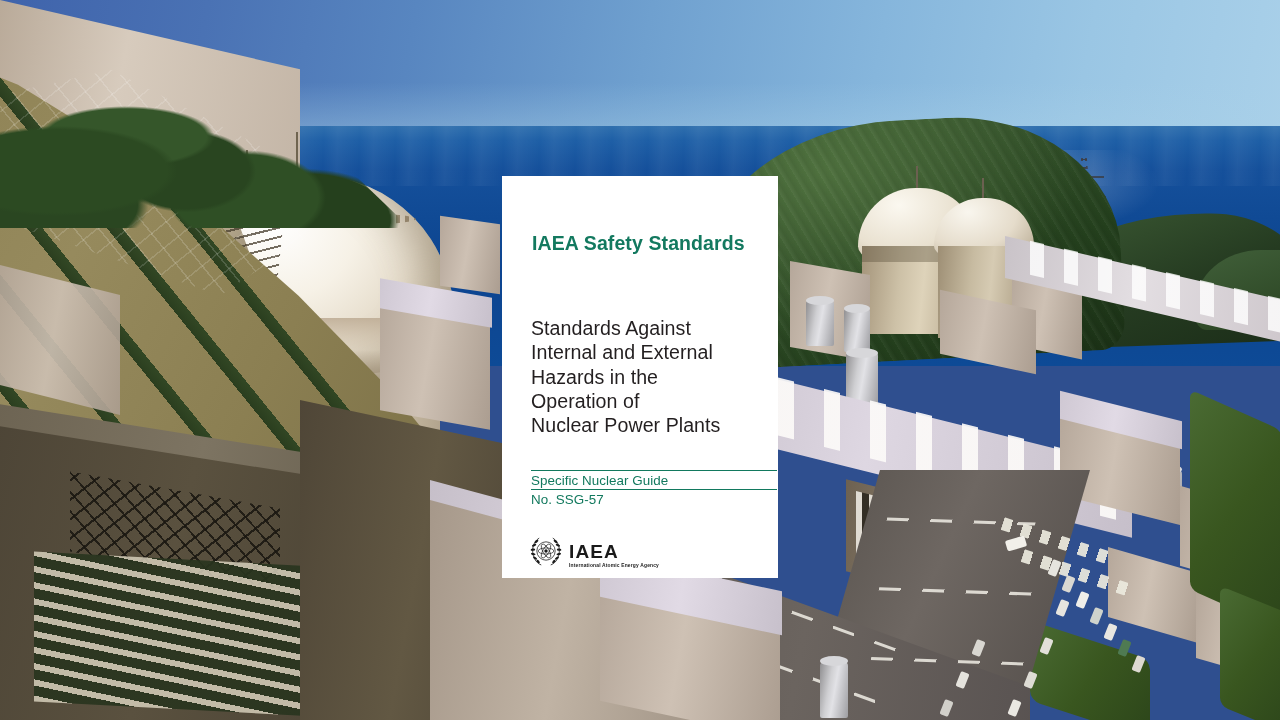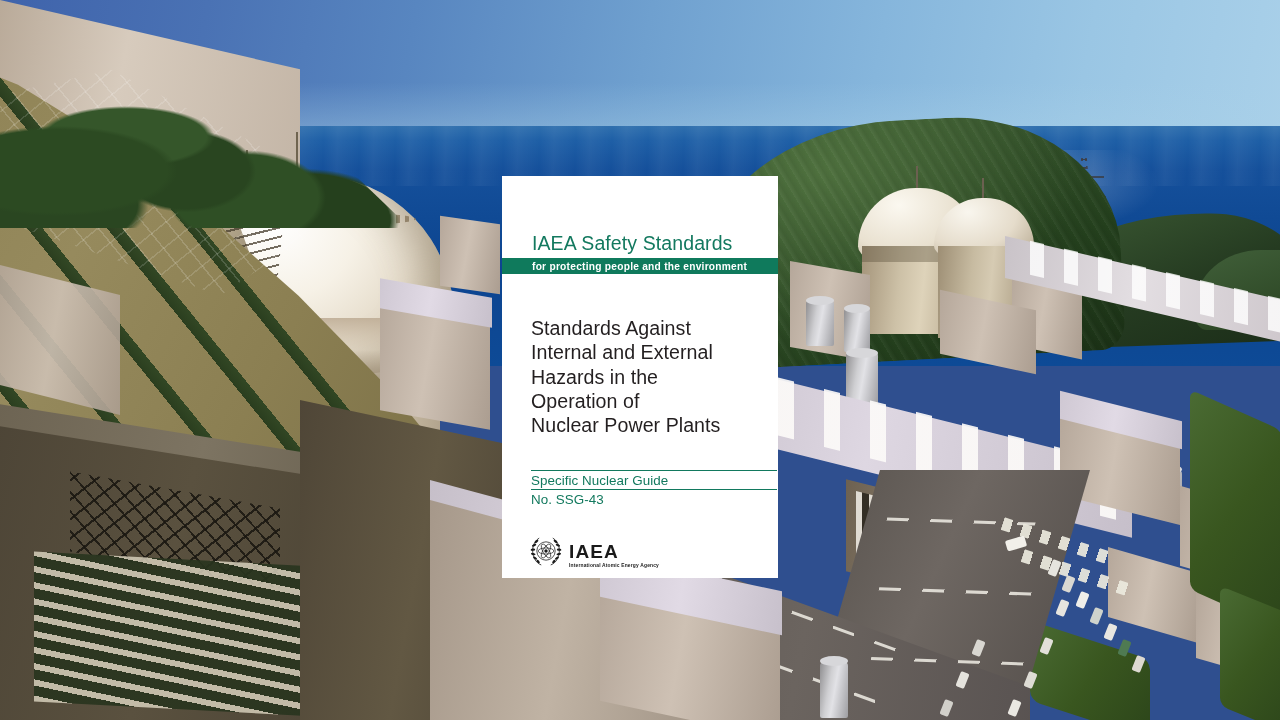--- a/index.html
+++ b/index.html
@@ -380,21 +380,21 @@
   .cover{
     position:absolute;
     left:502px; top:176px; width:276px; height:402px;
     background:#ffffff;
     box-shadow:0 0 0 0 rgba(0,0,0,0);
   }
   .cover-inner{ position:relative; width:100%; height:100%; }
 
   .brand-title{
     position:absolute; left:30px; top:56px;
-    font-size:19.5px; font-weight:400; letter-spacing:.1px;
+    font-size:19.5px; font-weight:700; letter-spacing:.1px;
     color:#13795f;
     white-space:nowrap;
   }
   .brand-bar{
     position:absolute; left:0; top:82px; width:276px; height:16px;
     background:#0f7a5c;
   }
   .brand-bar span{
     position:absolute; left:30px; top:2.5px;
     font-size:10.2px; font-weight:bold; letter-spacing:.25px;
@@ -578,34 +578,31 @@
     <div class="tank" style="left:820px; top:662px; width:28px; height:56px;"></div>
     <div class="tank-top" style="left:820px; top:656px; width:28px; height:10px;"></div>
 
   </div>
 
   <div class="cover">
     <div class="cover-inner">
 
       <div class="brand-title">IAEA Safety Standards</div>
 
-      <div class="brand-bar">
-        <span>for protecting people and the environment</span>
-      </div>
 
       <div class="doc-title" style="white-space: pre-line;">Standards Against
 Internal and External
 Hazards in the
 Operation of
 Nuclear Power Plants</div>
 
       <div class="rule rule-top"></div>
       <div class="series">Specific Nuclear Guide</div>
       <div class="rule rule-mid"></div>
-      <div class="series-no">No. SSG-43</div>
+      <div class="series-no">No. SSG-57</div>
 
       <div class="logo">
         <svg class="logo-mark" viewBox="0 0 100 100">
 
           <g fill="none" stroke="#1a1a1a" stroke-width="2.4">
             <path d="M30,12 C10,24 6,50 16,72 C21,83 30,89 36,91"></path>
             <path d="M70,12 C90,24 94,50 84,72 C79,83 70,89 64,91"></path>
           </g>
           <g fill="#1a1a1a">
             <ellipse cx="22" cy="22" rx="6.5" ry="3.4" transform="rotate(-40 22 22)"></ellipse>

